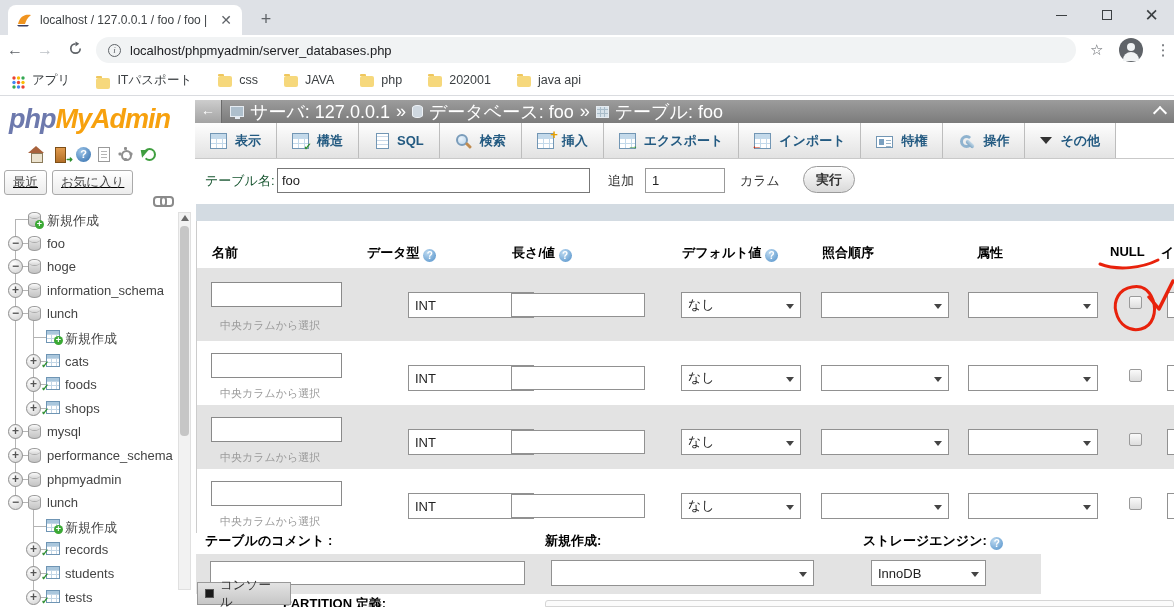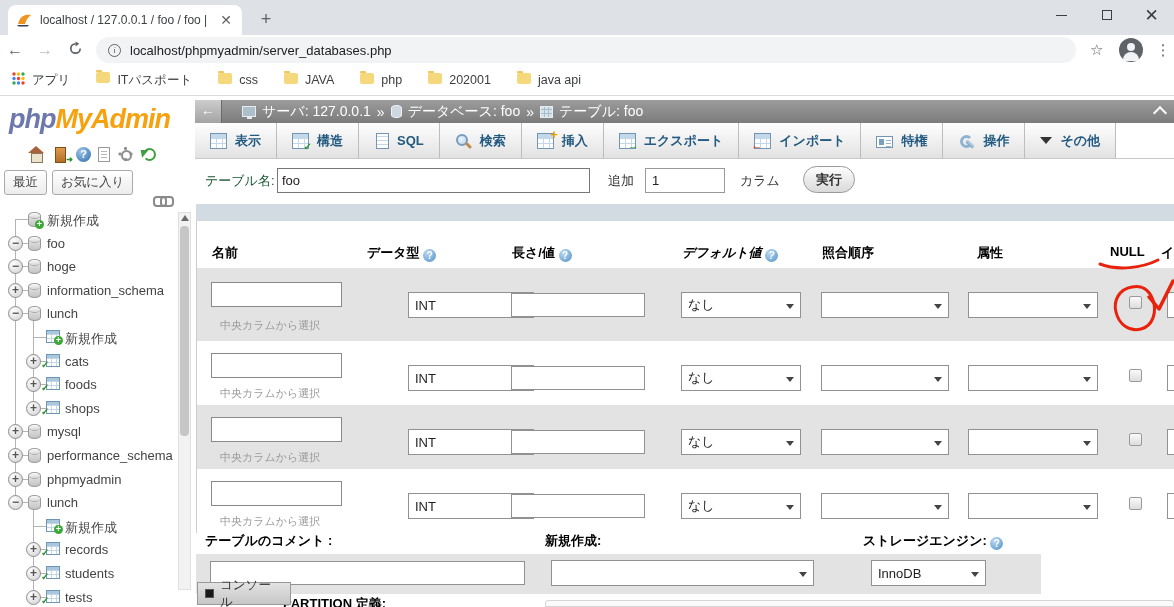--- a/index.html
+++ b/index.html
@@ -26,21 +26,21 @@
   .url-pill { margin-left:6px; width:980px; height:26px; background:#f1f3f4; border-radius:13px; display:flex; align-items:center; padding:0 12px; }
   .info-ic { width:13px; height:13px; border:1.5px solid #5f6368; border-radius:50%; color:#5f6368; font-size:9px; line-height:10px; text-align:center; font-style:italic; font-family:"Liberation Serif",serif; margin-right:9px; flex:none; }
   .url-text { font-size:13px; color:#202124; }
   .star { font-size:15px; color:#5f6368; margin-left:14px; }
   .avatar { width:24px; height:24px; border-radius:50%; background:#5f6368; position:relative; margin-left:16px; flex:none; }
   .avatar::before { content:""; position:absolute; left:8px; top:5px; width:8px; height:8px; border-radius:50%; background:#f1f3f4; }
   .avatar::after { content:""; position:absolute; left:4px; top:14px; width:16px; height:9px; border-radius:8px 8px 0 0; background:#f1f3f4; }
   .dots { font-size:15px; color:#5f6368; margin-left:12px; letter-spacing:0; }
 
   .bookmarks { position:absolute; top:65px; left:0; width:100%; height:31px; background:#fff; border-bottom:1px solid #dadce0; display:flex; align-items:center; padding-left:12px; }
-  .bm { display:flex; align-items:flex-start; margin-right:26px; }
+  .bm { display:flex; align-items:flex-end; margin-right:26px; }
   .bm-label { font-size:12.5px; color:#3c4043; margin-left:7px; }
   .folder { width:14px; height:11px; background:#f6d87c; border-radius:2px; position:relative; flex:none; }
   .folder::before { content:""; position:absolute; top:-2px; left:0; width:6px; height:2px; background:#efc75e; border-radius:1px 1px 0 0; }
   .appsgrid { width:13px; height:13px; flex:none; }
 
   
   .sidebar { position:absolute; top:96px; left:0; width:195px; height:511px; background:#fff; overflow:hidden; }
   .logo { position:absolute; left:9px; top:8px; font-size:27px; font-weight:bold; font-style:italic; letter-spacing:-1px; }
   .logo .lp { color:#6d79ad; }
   .logo .lm { color:#f7a10e; }
@@ -52,21 +52,21 @@
   .h-door::after { content:"➜"; position:absolute; right:-4px; bottom:-2px; font-size:8px; color:#2f8f2f; font-weight:bold; }
   .h-help { width:15px; height:15px; border-radius:50%; background:radial-gradient(circle at 35% 30%, #9cc4e8, #2f6cab); }
   .h-help::before { content:"?"; position:absolute; left:0; right:0; top:1px; text-align:center; color:#fff; font-size:11px; font-weight:bold; }
   .h-doc { width:12px; height:15px; background:#fff; border:1px solid #9a9a9a; margin-top:1px; }
   .h-doc::before { content:""; position:absolute; left:2px; top:3px; width:6px; height:1px; background:#b5b5b5; box-shadow:0 3px 0 #b5b5b5, 0 6px 0 #b5b5b5; }
   .h-gear::before { content:""; position:absolute; left:4px; top:4px; width:7px; height:7px; border:2px solid #8f8f8f; border-radius:50%; }
   .h-gear::after { content:""; position:absolute; left:6.5px; top:0.5px; width:3px; height:3px; background:#8f8f8f; border-radius:1px;
       box-shadow:0 11px 0 #8f8f8f, -5.5px 5.5px 0 #8f8f8f, 5.5px 5.5px 0 #8f8f8f; }
   .h-refresh::before { content:""; position:absolute; left:2px; top:2px; width:9px; height:9px; border:2.5px solid #3f9e3f; border-radius:50%; border-left-color:transparent; }
   .h-refresh::after { content:""; position:absolute; left:-1px; top:1px; border-top:5px solid transparent; border-bottom:5px solid transparent; border-right:6px solid #3f9e3f; transform:rotate(40deg); }
-  .qbtns { position:absolute; left:4px; top:74px; display:flex; gap:5px; }
+  .qbtns { position:absolute; left:4px; top:74px; display:flex; gap:5px;text-decoration:underline; }
   .qbtn { border:1px solid #aaa; border-radius:3px; background:linear-gradient(#fff,#ececec); font-size:12.5px; color:#444; padding:3px 8px; }
   .chain { position:absolute; left:153px; top:99px; width:18px; height:9px; }
   .chain::before, .chain::after { content:""; position:absolute; top:1px; width:10px; height:7px; border:2px solid #8a8a8a; border-radius:4px; }
   .chain::before { left:0; } .chain::after { left:7px; }
 
   .tree { position:absolute; left:0; top:112px; width:195px; }
   .ti { position:relative; height:23.6px; }
   .ti::before { content:""; position:absolute; top:11px; height:1px; background:#b4b4b4; }
   .ti.t::before { left:22px; width:7px; }
   .ti.nt::before { left:15px; width:13px; }
@@ -90,21 +90,21 @@
   .ic-tbl.chk::before { content:"✓"; position:absolute; left:-6px; bottom:-4px; color:#2f8f2f; font-size:10px; font-weight:bold; }
   .rail { position:absolute; width:1px; background:#b4b4b4; z-index:1; }
   .sscroll { position:absolute; left:178px; top:116px; width:13px; height:378px; background:#f2f2f2; border:1px solid #e0e0e0; z-index:5; }
   .sscroll .up { position:absolute; top:2px; left:2px; width:0; height:0; border-left:4px solid transparent; border-right:4px solid transparent; border-bottom:6px solid #6a6a6a; }
   .sscroll .thumb { position:absolute; top:13px; left:1px; width:9px; height:210px; background:#c6c6c6; border-radius:4px; }
 
   
   .content { position:absolute; top:96px; left:195px; width:979px; height:511px; background:#fff; overflow:hidden; }
   .crumbbar { position:absolute; left:0; top:4px; width:979px; height:23px; background:linear-gradient(#9c9c9c,#7b7b7b); display:flex; align-items:center; color:#fff; }
   .backbtn { width:27px; height:23px; background:linear-gradient(#cdcdcd,#a3a3a3); border-right:1px solid #6a6a6a; color:#fff; font-size:14px; text-align:center; line-height:21px; flex:none; }
-  .crumb { display:flex; align-items:center; font-size:14px; margin-left:20px; gap:6px; white-space:nowrap; }
+  .crumb { display:flex; align-items:center; font-size:18px; margin-left:8px; gap:6px; white-space:nowrap; }
   .bc-srv { width:14px; height:11px; border:1px solid #e6ecf2; background:#aebfcc; position:relative; }
   .bc-srv::after { content:""; position:absolute; left:4px; bottom:-3px; width:5px; height:2px; background:#e6ecf2; }
   .bc-db { width:11px; height:13px; background:#cfd8e0; border:1px solid #eef2f6; border-radius:5px/3px; }
   .bc-tbl { width:13px; height:12px; border:1px solid #e6ecf2; background-color:#d7e2ea;
      background-image:repeating-linear-gradient(0deg, transparent 0 3px, #a9bcc9 3px 4px), repeating-linear-gradient(90deg, transparent 0 3px, #a9bcc9 3px 4px); }
   .collapse { position:absolute; right:7px; top:6px; width:12px; height:8px; }
   .collapse::before { content:""; position:absolute; left:0; top:2px; width:8px; height:8px; border-left:2px solid #fff; border-top:2px solid #fff; transform:rotate(45deg); }
 
   .tabsrow { position:absolute; left:0; top:27px; width:979px; height:36px; border-bottom:1px solid #c9c9c9; display:flex; }
   .ptab { display:flex; align-items:center; gap:8px; padding:0 15px; border-right:1px solid #bdbdbd; background:linear-gradient(#fefefe,#e2e2e2); font-size:13px; font-weight:bold; color:#235a81; }
@@ -438,21 +438,21 @@
       <span class="nr-col">カラム</span>
       <span class="gobtn">実行</span>
     </div>
 
     <div class="bluestrip"></div>
 
     <div class="formarea">
       <span class="hdr" style="left:15px;">名前</span>
       <span class="hdr" style="left:170px;"><span>データ型</span>&nbsp;<span class="help"></span></span>
       <span class="hdr" style="left:315px;"><span>長さ/値</span>&nbsp;<span class="help"></span></span>
-      <span class="hdr" style="left:485px;font-style:italic;"><span>デフォルト値</span>&nbsp;<span class="help"></span></span>
+      <span class="hdr" style="left:485px;"><span>デフォルト値</span>&nbsp;<span class="help"></span></span>
       <span class="hdr" style="left:625px;">照合順序</span>
       <span class="hdr" style="left:780px;">属性</span>
       <span class="hdr" style="left:913px;">NULL</span>
       <span class="hdr" style="left:964px;">イ</span>
 
       <div class="frow odd" style="top:47px; height:73px;">
         <input class="f-name" style="top: 14px;" value="">
         <span class="f-pick" style="top:50px;">中央カラムから選択</span>
         <div class="sel f-type">
             <span>INT</span>

